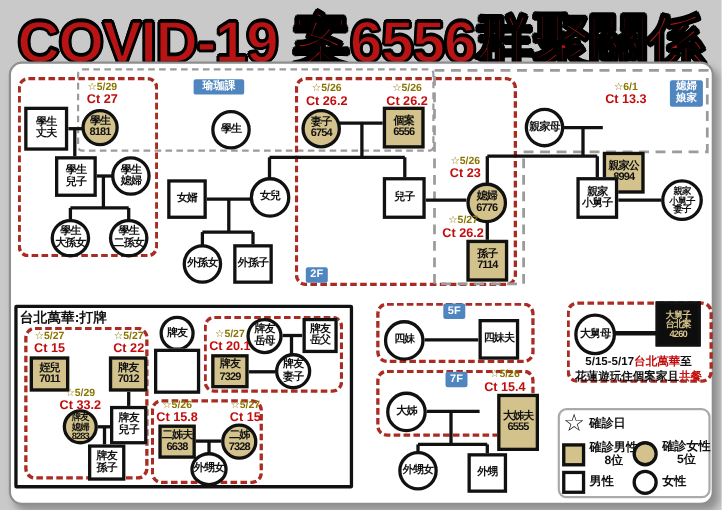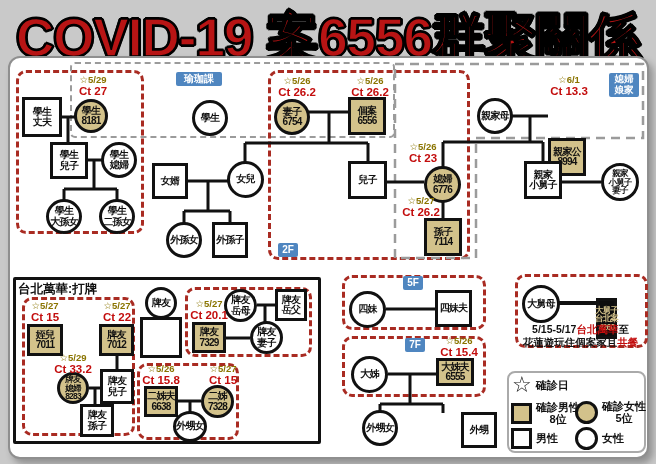--- a/index.html
+++ b/index.html
@@ -239,34 +239,34 @@
     </div>
     <div class="node ci" style="left: 349px; top: 291px; width: 37px; height: 37px;">
       <span>四妹</span>
     </div>
     <div class="node sq" style="left: 435px; top: 290px; width: 37px; height: 37px;">
       <span>四妹夫</span>
     </div>
     <div class="node ci" style="left: 351px; top: 356px; width: 37px; height: 37px;">
       <span>大姊</span>
     </div>
-    <div class="node sq tan" style="left: 436px; top: 358px; width: 38px; height: 28px; text-align: center;">
+    <div class="node sq tan" style="left: 452px; top: 358px; width: 38px; height: 52px; text-align: center;">
       <span>大姊夫</span>
       <span>6555</span>
     </div>
     <div class="node ci" style="left: 362px; top: 410px; width: 36px; height: 36px;">
       <span>外甥女</span>
     </div>
-    <div class="node sq" style="left: 425px; top: 412px; width: 36px; height: 36px; margin-left: 36px;">
+    <div class="node sq" style="left: 425px; top: 412px; width: 36px; height: 36px;">
       <span>外甥</span>
     </div>
     <div class="node ci" style="left: 522px; top: 285px; width: 38px; height: 38px;">
       <span>大舅母</span>
     </div>
-    <div class="node sq black small" style="left: 596px; top: 298px; width: 21px; height: 41px;">
+    <div class="node sq black small" style="left: 596px; top: 274px; width: 41px; height: 41px;">
       <span>大舅子</span>
       <span>台北案</span>
       <span>4260</span>
     </div>
     <div class="ann" style="left: 68px; top: 75px;">
       <div class="d">☆5/29</div>
       <div class="c">Ct 27</div>
     </div>
     <div class="ann" style="left: 272px; top: 76px;">
       <div class="d">☆5/26</div>

